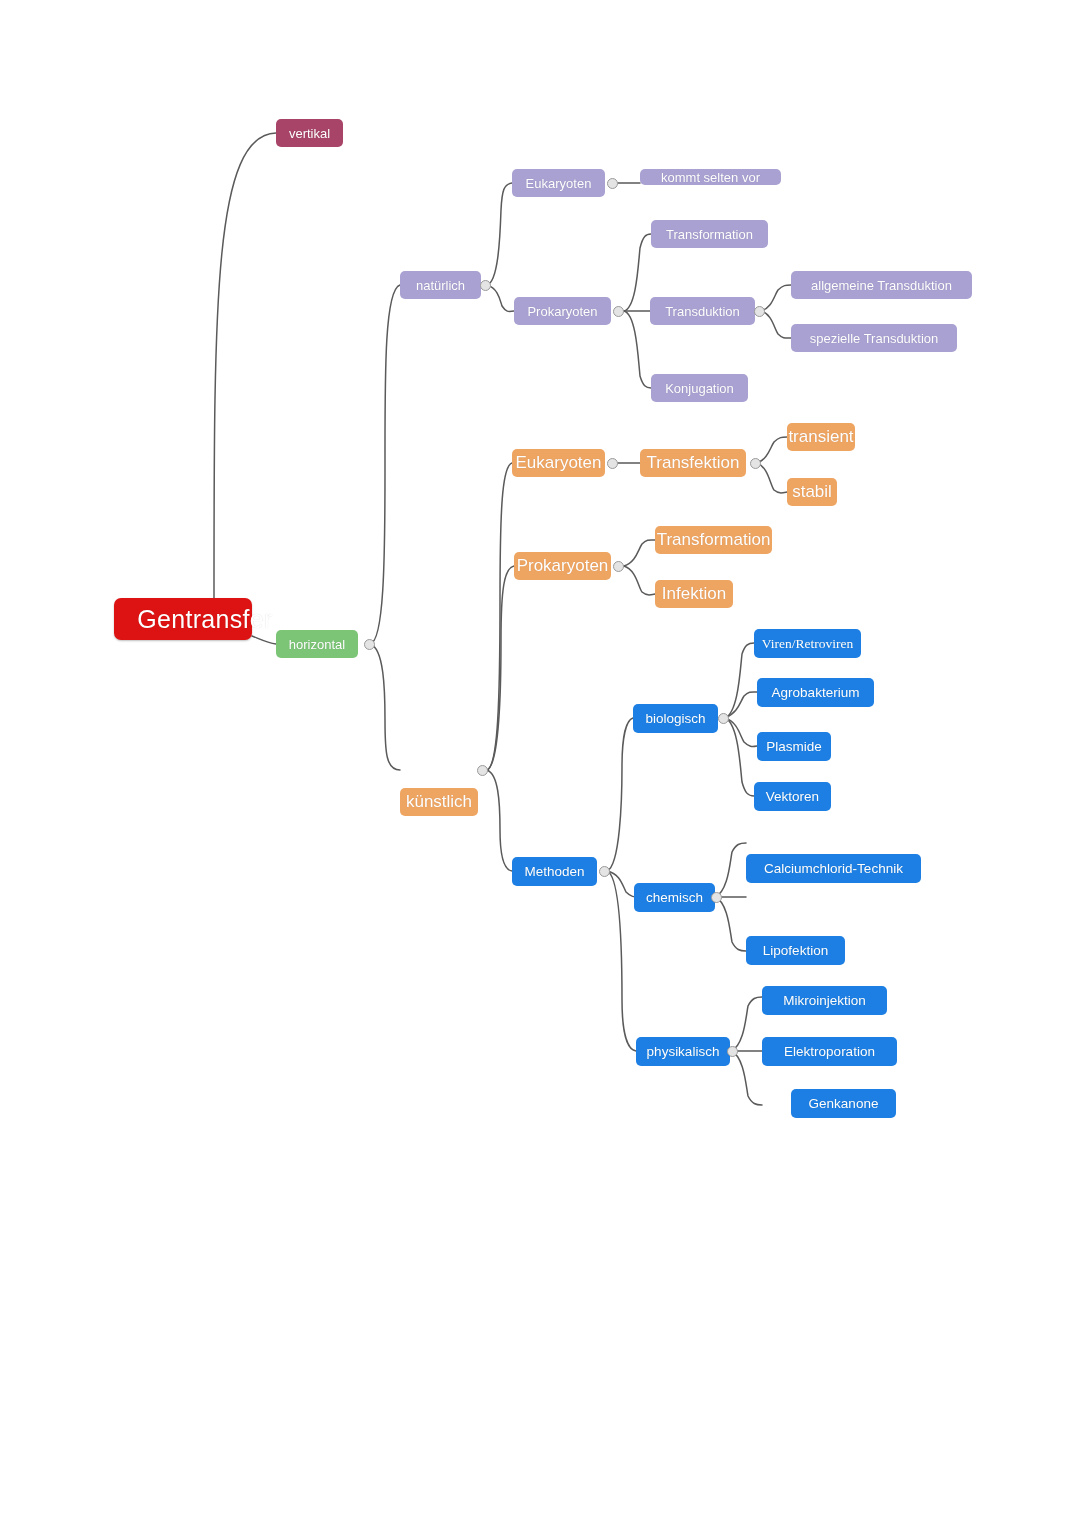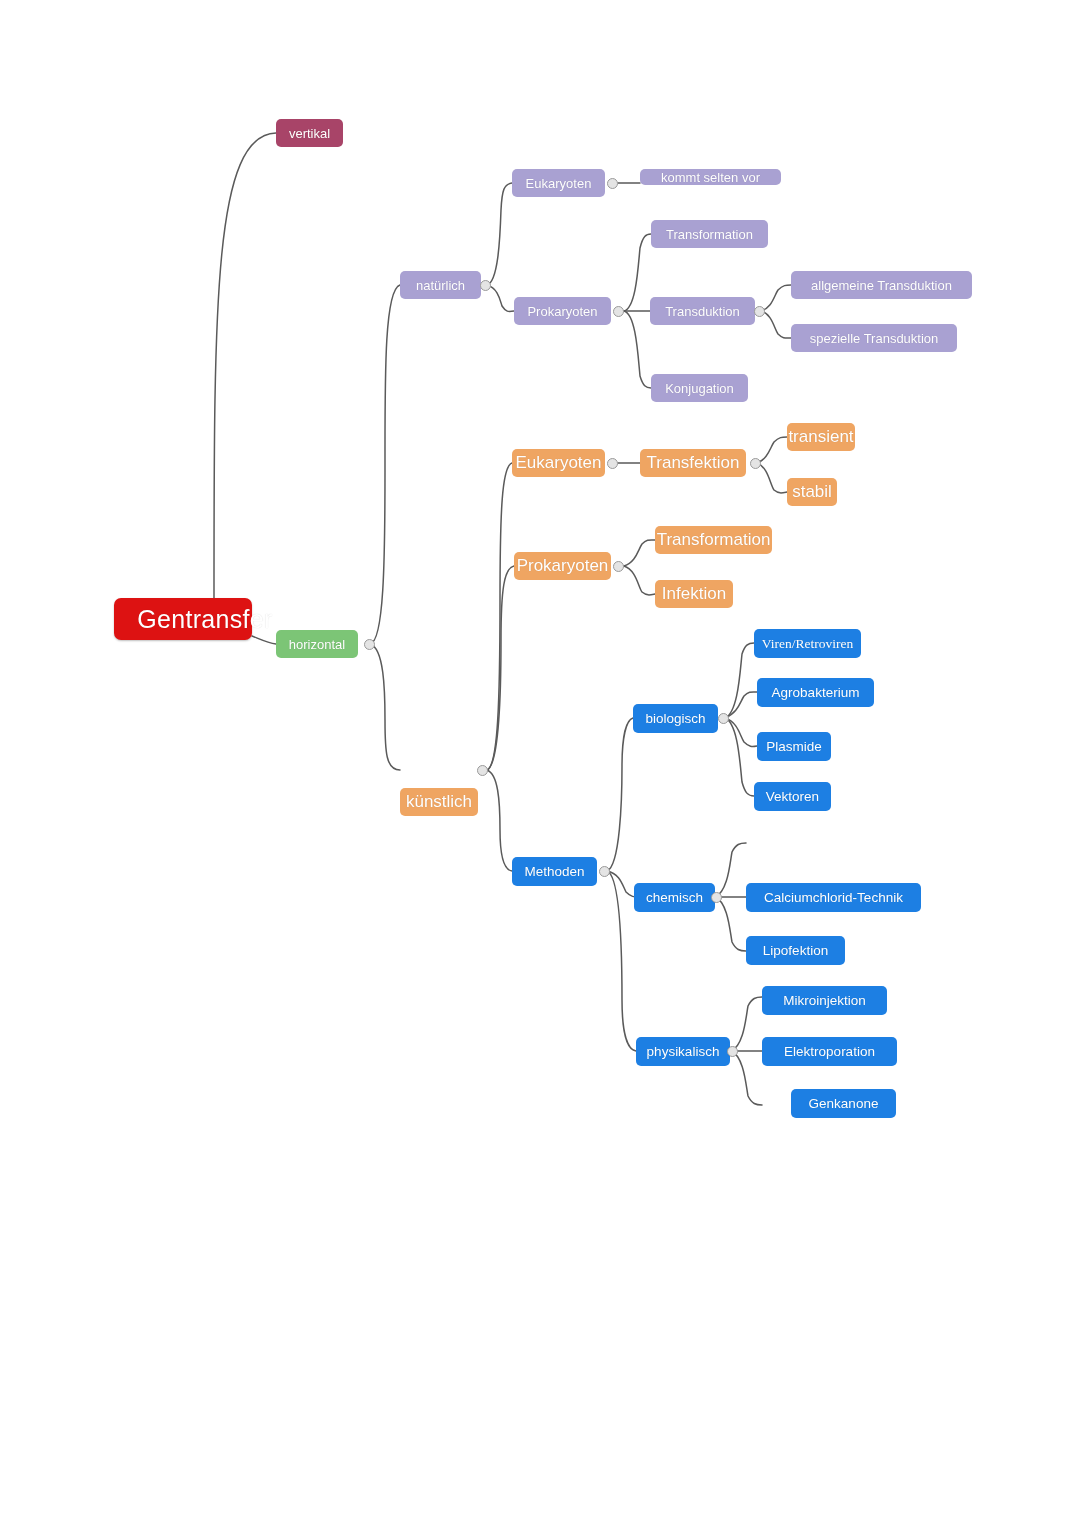--- a/index.html
+++ b/index.html
@@ -139,21 +139,21 @@
   <span class="knob" style="left:718px;top:713px;"></span>
 
   <div class="node blue" style="left:754px;top:629px;width:107px;height:29px;font-family:Liberation Serif, serif;">Viren/Retroviren</div>
   <div class="node blue" style="left:757px;top:678px;width:117px;height:29px;">Agrobakterium</div>
   <div class="node blue" style="left:757px;top:732px;width:74px;height:29px;">Plasmide</div>
   <div class="node blue" style="left:754px;top:782px;width:77px;height:29px;">Vektoren</div>
 
   <div class="node blue" style="left:634px;top:883px;width:81px;height:29px;">chemisch</div>
   <span class="knob" style="left:711px;top:892px;"></span>
 
-  <div class="node blue" style="left:746px;top:883px;width:175px;height:29px;">Calciumchlorid-Technik</div>
+  <div class="node blue" style="left:746px;top:854px;width:175px;height:29px;">Calciumchlorid-Technik</div>
   <div class="node blue" style="left:746px;top:936px;width:99px;height:29px;">Lipofektion</div>
 
   <div class="node blue" style="left:636px;top:1037px;width:94px;height:29px;">physikalisch</div>
   <span class="knob" style="left:727px;top:1046px;"></span>
 
   <div class="node blue" style="left:762px;top:986px;width:125px;height:29px;">Mikroinjektion</div>
   <div class="node blue" style="left:762px;top:1037px;width:135px;height:29px;">Elektroporation</div>
   <div class="node blue" style="left:762px;top:1089px;width:105px;height:29px;margin-left:29px;">Genkanone</div>
 
 </div>

